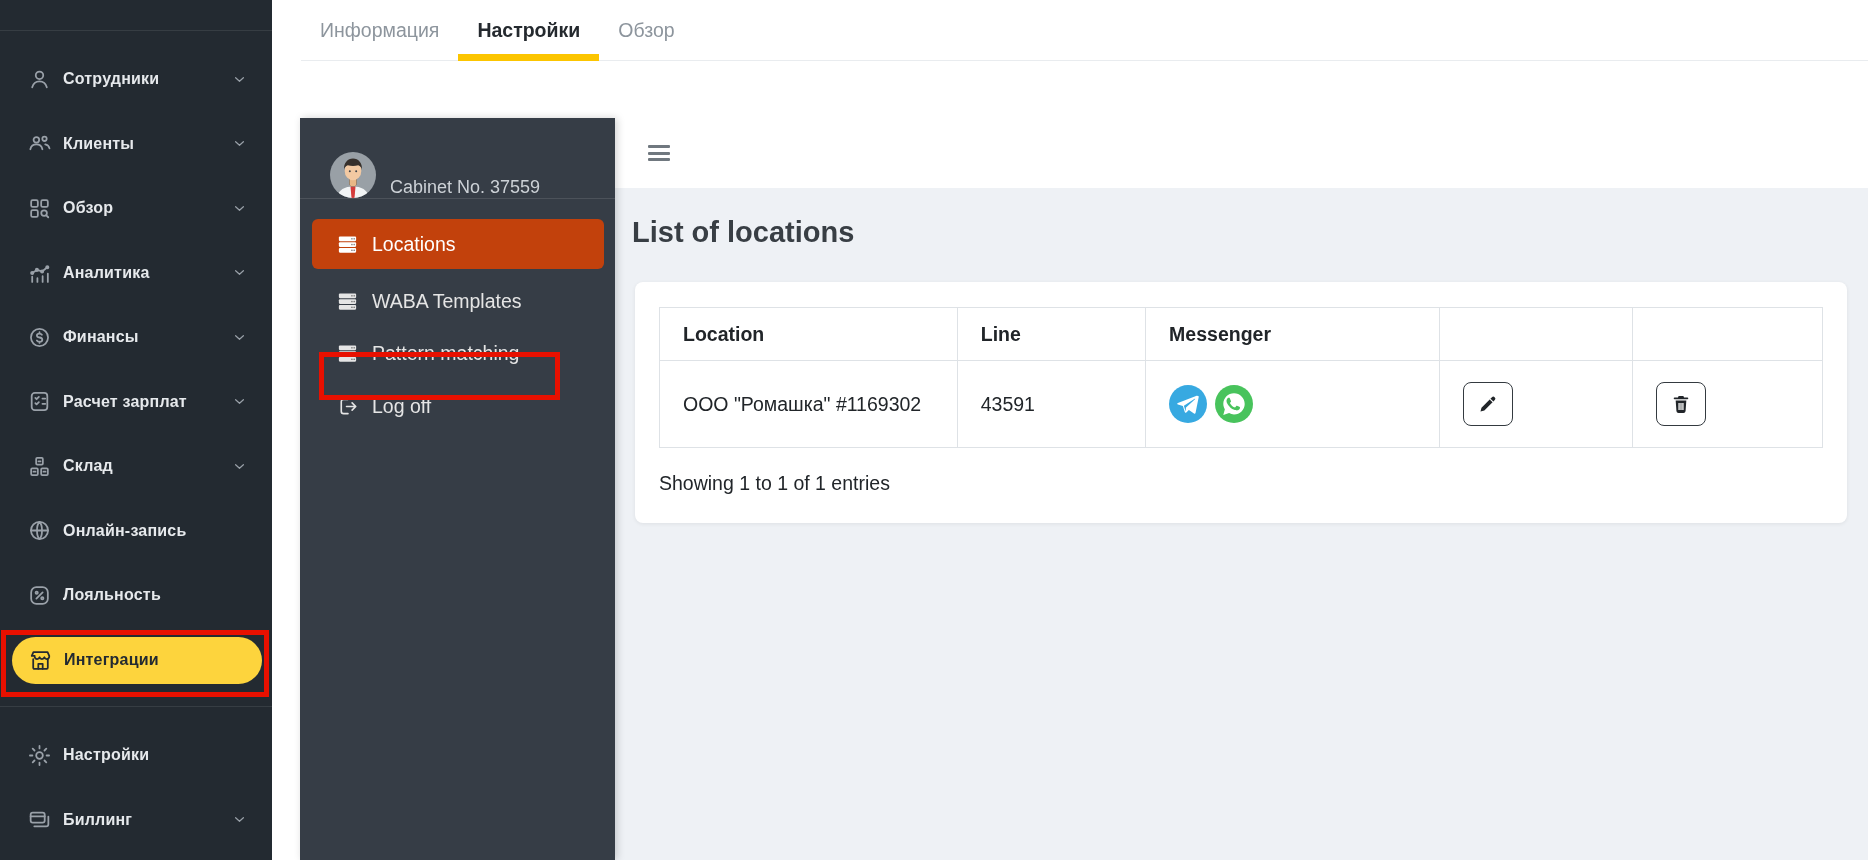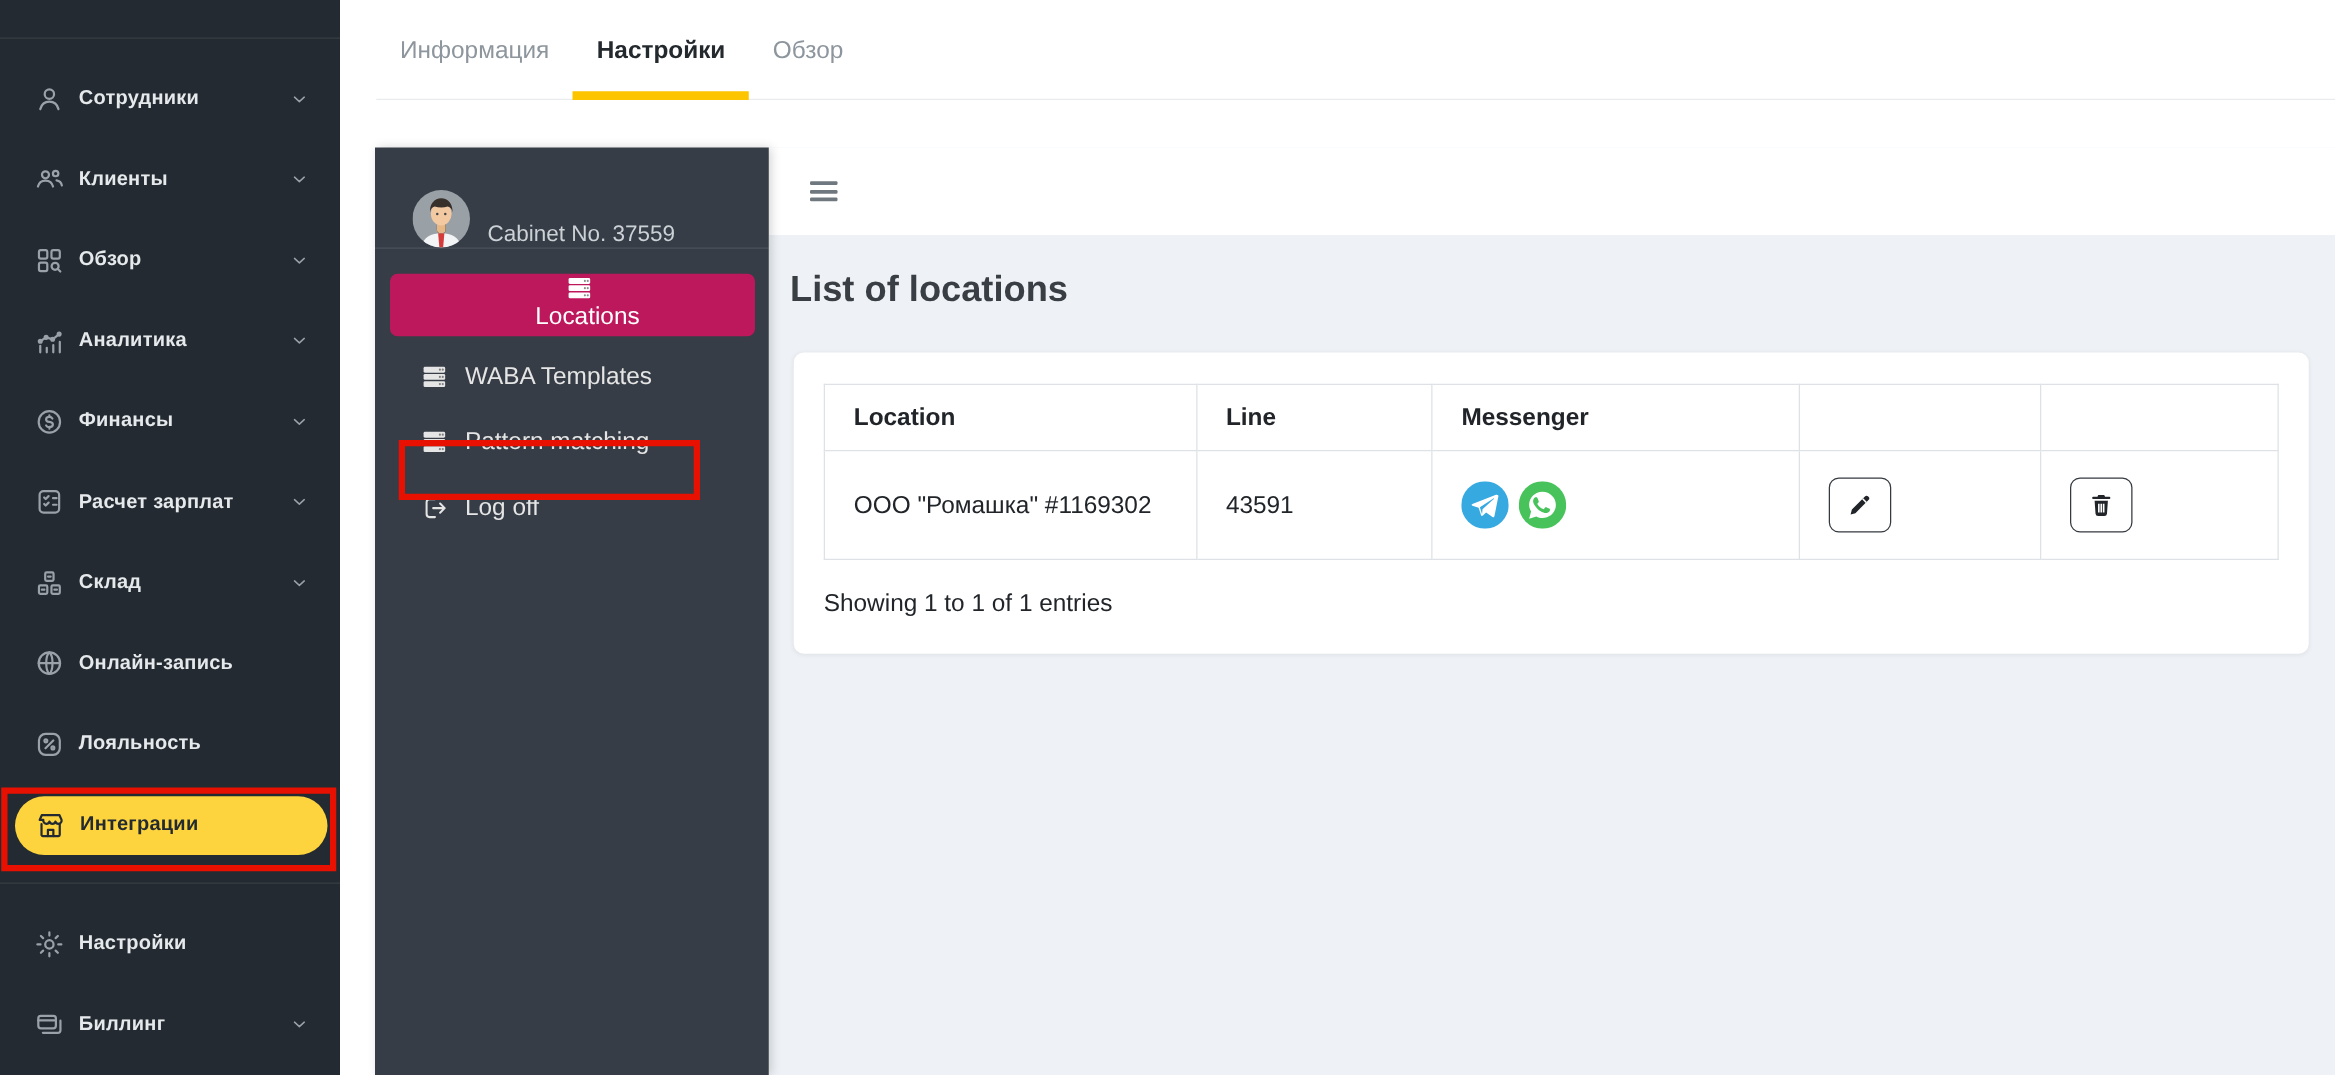--- a/index.html
+++ b/index.html
@@ -23,39 +23,39 @@
   .os-item.pill-row { padding:0; position:relative; }
   .pill { position:absolute; left:12px; right:10px; top:9px; bottom:8px; background:#fdd43d;
           border-radius:24px; display:flex; align-items:center; padding:0 16px; color:#232a31; }
   .pill .ico { color:#232a31; }
   .annot { border:5px solid #e81000; pointer-events:none; z-index:20; }
   .annot-integrations { position:absolute; left:1px; right:3px; top:2px; bottom:-5px; }
   .os-divider { height:1px; background:rgba(255,255,255,.09); margin-top:14px; }
   .os-nav-bottom { padding-top:16px; }
 
   
-  .tabs { position:absolute; left:272px; top:0; right:0; height:80px; display:flex; align-items:stretch;
+  .tabs { position:absolute; left:272px; top:0; right:0; height:61px; display:flex; align-items:stretch;
           padding-left:29px; background:#fff; z-index:4; }
   .tabs::after { content:""; position:absolute; left:29px; right:0; bottom:0; height:1px; background:#e9ecef; }
   .tab { padding:0 19px; font-size:19.5px; color:#8d959d; display:flex; align-items:center; position:relative; cursor:pointer; }
   .tab.active { color:#24292e; font-weight:700; }
   .tab.active::after { content:""; position:absolute; left:0; right:0; bottom:0; height:7px; background:#fcc500; z-index:2; }
 
   
   .chatapp-panel { position:absolute; left:300px; top:118px; width:315px; bottom:0; background:#363d46;
                    color:#c9cfd5; z-index:3; box-shadow:2px 0 8px rgba(0,0,0,.18); }
   .ca-header { height:74px; background:#2e353e; display:flex; align-items:center; padding-left:34px; }
   .brand-text { font-size:25px; font-weight:700; color:#27cd53; margin-left:10px; letter-spacing:.3px; }
   .ca-user { height:81px; display:flex; align-items:flex-end; padding-left:30px; border-bottom:1px solid rgba(255,255,255,.11); }
   .ca-user .name { margin-left:14px; font-size:18px; color:#ccd1d6; }
   .ca-menu { padding:20px 11px 0 12px; }
   .ca-item { height:50px; display:flex; align-items:center; padding-left:24px; font-size:19.5px;
              color:#e5e5e5; border-radius:6px; cursor:pointer; }
   .ca-item .ico { width:23px; height:23px; margin-right:13px; flex:none; }
-  .ca-item.active { background:#be185d; color:#fff;flex-direction:column; }
+  .ca-item.active { background:#c2410c; color:#fff; }
   .ca-item.waba { margin-top:9px; height:47px; }
   .ca-item.pattern { margin-top:3px; }
   .ca-item.logoff { margin-top:3px; }
   .annot-waba { position:absolute; left:19px; top:234px; width:241px; height:48px; }
 
   
   .ca-main { position:absolute; left:615px; top:118px; right:0; bottom:0; background:#eef1f5; }
   .ca-topbar { height:70px; background:#fff; display:flex; align-items:center; padding-left:33px; }
   .hamburger { width:24px; cursor:pointer; }
   .hamburger span { display:block; height:3px; background:#70787f; border-radius:1px; margin:3.5px 0; width:22px; }

